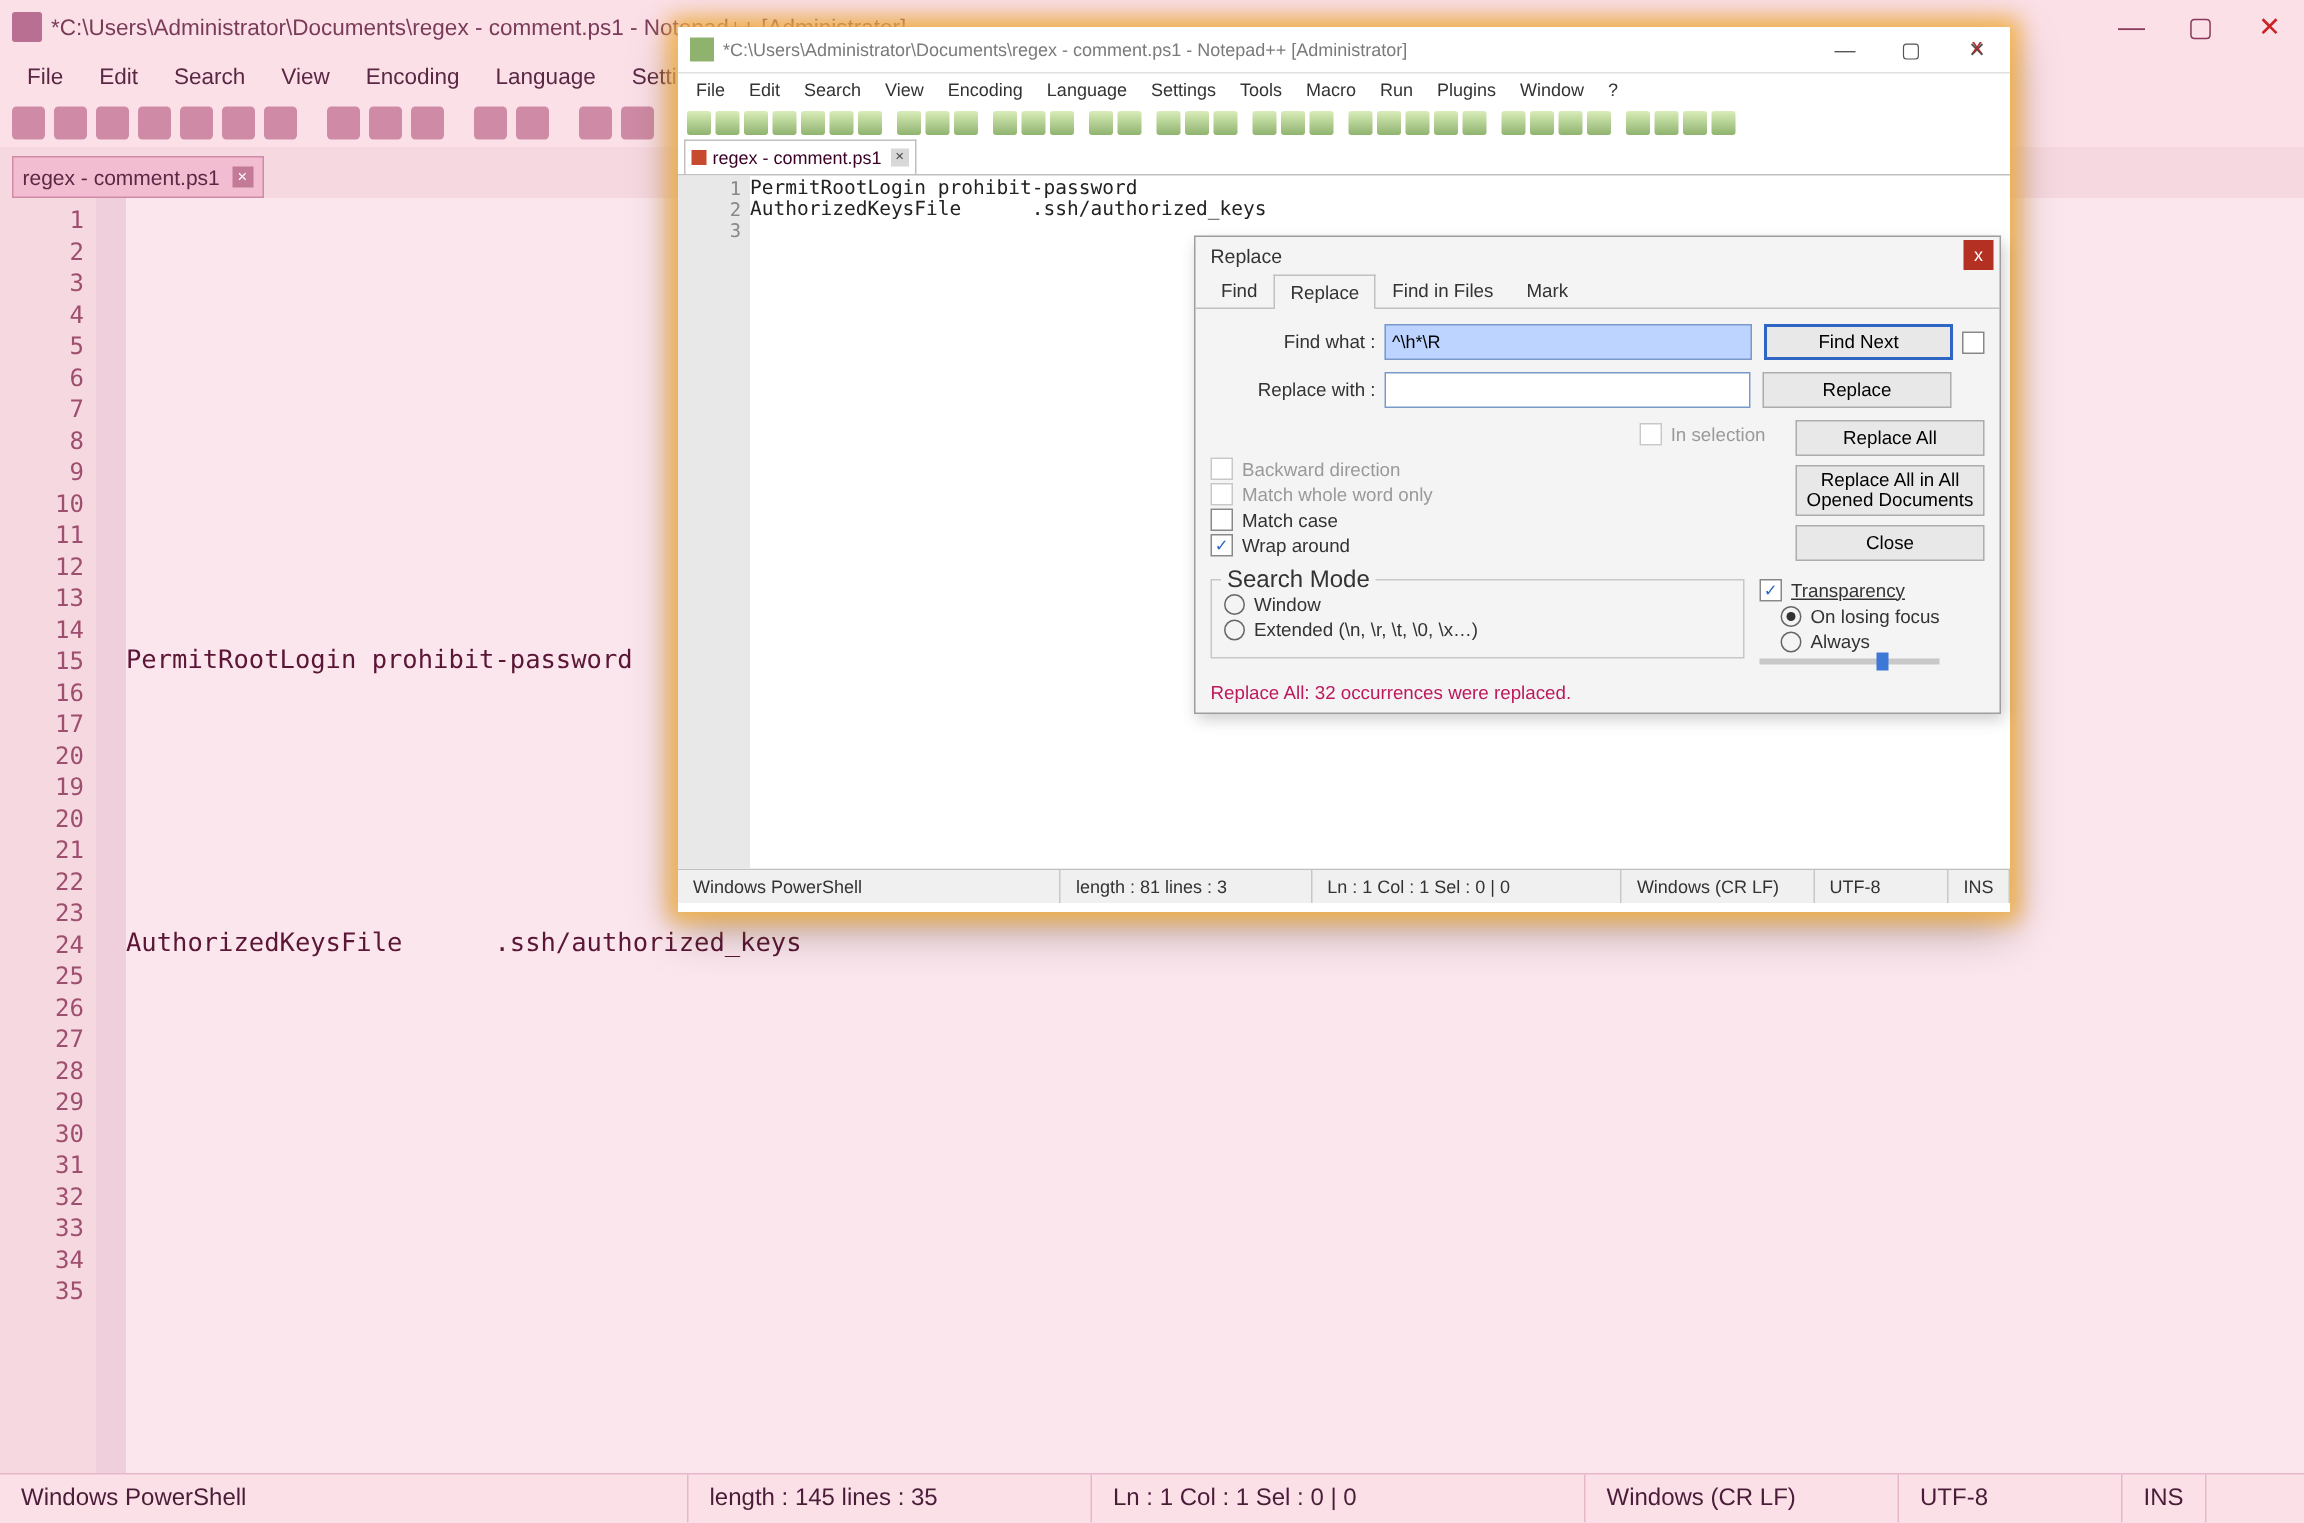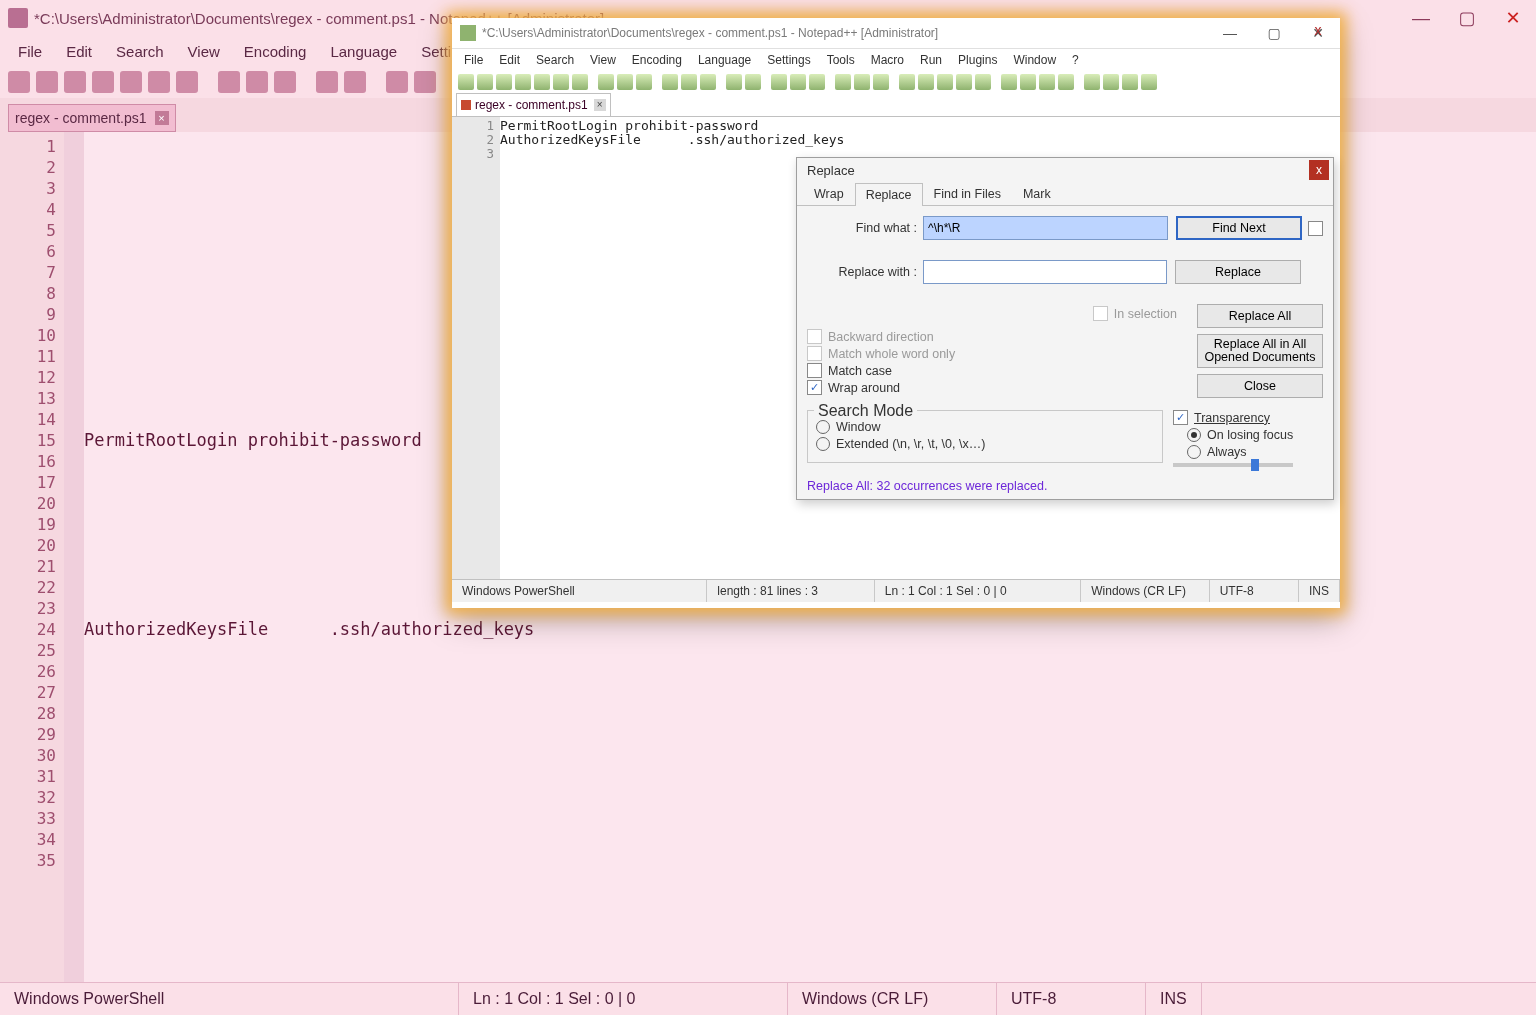--- a/index.html
+++ b/index.html
@@ -41,37 +41,37 @@
 .fw-status .cell{padding:0 10px;border-right:1px solid #c8c8c8;height:100%;display:flex;align-items:center}
 .fw-status .cell.first{width:240px}
 
 .dlg{position:absolute;left:344px;top:40px;width:536px;background:#f4f4f4;border:1px solid #9e9e9e;box-shadow:2px 4px 10px rgba(0,0,0,.2)}
 .dlg-title{height:24px;display:flex;align-items:center;padding-left:10px;font-size:13px;color:#333}
 .dlg-title .x{margin-left:auto;width:20px;height:20px;background:#b33022;color:#fff;text-align:center;line-height:20px;font-size:12px;margin-right:4px}
 .dlg-tabs{display:flex;border-bottom:1px solid #c0c0c0;padding-left:6px;font-size:12.5px}
 .dlg-tabs span{padding:4px 10px;border:1px solid transparent;border-bottom:none;color:#333}
 .dlg-tabs span.active{background:#f4f4f4;border-color:#c0c0c0;position:relative;top:1px}
 .dlg-body{padding:10px 10px 6px 10px;font-size:12.5px;color:#333}
-.row{display:flex;align-items:center;margin-bottom:20px}
+.row{display:flex;align-items:center;margin-bottom:8px}
 .row label{width:110px;text-align:right;margin-right:6px}
 .row .combo{flex:1;height:22px;border:1px solid #7a99c8;background:#fff}
 .row .combo.sel{background:#bcd4ff}
 .row .combo input{border:none;width:100%;height:100%;padding:0 4px;font-size:12px;background:transparent}
 .btn{width:126px;height:24px;margin-left:8px;background:#e8e8e8;border:1px solid #adadad;font-size:12.5px}
 .btn.pri{border:2px solid #2f66c4}
 .chk{display:flex;align-items:center;gap:6px;margin:2px 0;color:#333;font-size:12.5px}
 .chk.dis{color:#9a9a9a}
 .chk .box{width:13px;height:13px;border:1px solid #888;background:#fff;display:flex;align-items:center;justify-content:center;font-size:11px;color:#2f66c4}
 .chk.dis .box{border-color:#c8c8c8}
 .grp{border:1px solid #c8c8c8;padding:6px 8px 8px 8px;margin-top:6px;position:relative}
 .grp .lg{position:absolute;top:-9px;left:6px;background:#f4f4f4;padding:0 4px;font-size:16px}
 .rad{display:flex;align-items:center;gap:6px;margin:3px 0;font-size:12.5px}
 .rad .r{width:12px;height:12px;border:1px solid #666;border-radius:50%;display:flex;align-items:center;justify-content:center}
 .rad .r.on::after{content:"";width:6px;height:6px;background:#333;border-radius:50%}
-.dlg-msg{padding:6px 10px;color:#6d28d9;font-size:12.5px}
+.dlg-msg{padding:6px 10px;color:#be185d;font-size:12.5px}
 .cols{display:flex;gap:10px}
 .cols .left{flex:1}
 .cols .right{width:136px;display:flex;flex-direction:column;gap:6px;align-items:flex-end}
 .slider{width:120px;height:4px;background:#c8c8c8;position:relative;margin-top:4px}
 .slider .th{position:absolute;top:-4px;left:78px;width:8px;height:12px;background:#3b78d8}
 .x-close{position:absolute;right:6px;top:2px;width:16px;height:16px;color:#b02a2a;font-size:14px;text-align:center}
 </style>
 </head>
 <body>
 
@@ -192,20 +192,21 @@
 
 
 
 
 
 </div>
   </div>
 
   <div class="bw-status">
     <div class="cell" style="flex:0 0 430px">Windows PowerShell</div>
+    <div class="cell" style="flex:0 0 240px">length : 145   lines : 35</div>
     <div class="cell" style="flex:0 0 300px">Ln : 1   Col : 1   Sel : 0 | 0</div>
     <div class="cell" style="flex:0 0 180px">Windows (CR LF)</div>
     <div class="cell" style="flex:0 0 120px">UTF-8</div>
     <div class="cell">INS</div>
   </div>
 
   <div class="fw">
     <div class="fw-title">
       <div class="ico"></div>
       <div class="txt">*C:\Users\Administrator\Documents\regex - comment.ps1 - Notepad++ [Administrator]</div>
@@ -289,21 +290,21 @@
       <div class="fw-code" id="fw-code">PermitRootLogin prohibit-password
 AuthorizedKeysFile      .ssh/authorized_keys
 </div>
 
       <div class="dlg">
         <div class="dlg-title">
           <span>Replace</span>
           <span class="x">x</span>
         </div>
         <div class="dlg-tabs">
-          <span>Wrap</span>
+          <span>Find</span>
           <span class="active">Replace</span>
           <span>Find in Files</span>
           <span>Mark</span>
         </div>
         <div class="dlg-body">
           <div class="row">
             <label>Find what :</label>
             <div class="combo sel"><input value="^\h*\R" style=""></div>
             <button class="btn pri">Find Next</button>
             <div class="chk" style="margin-left:6px">

